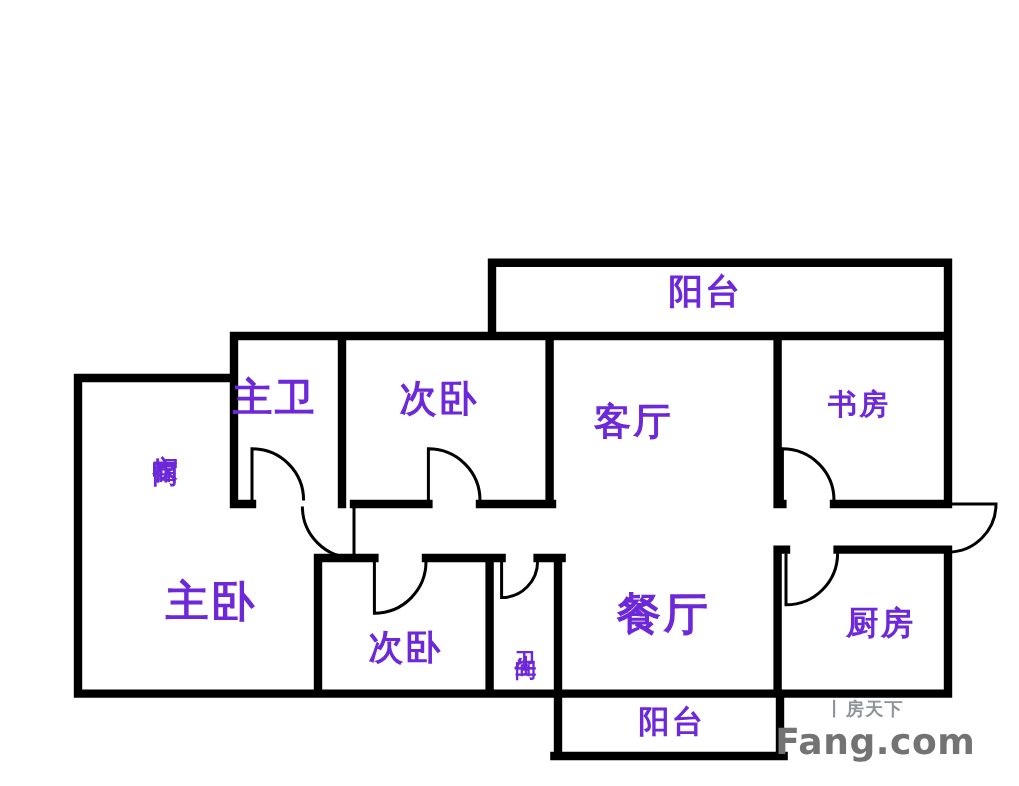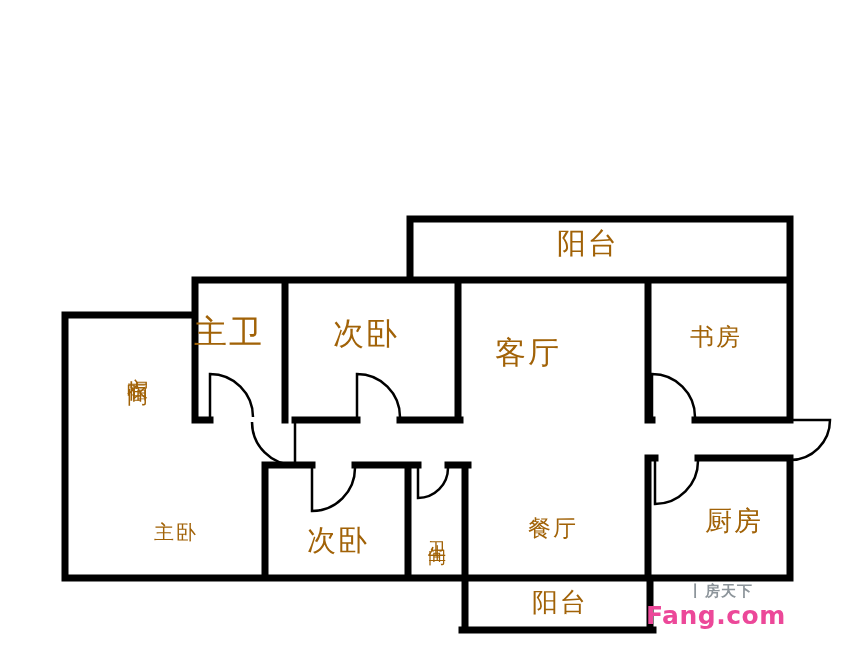--- a/index.html
+++ b/index.html
@@ -9,22 +9,22 @@
     background:#ffffff;
     overflow:hidden;
     font-family:"DejaVu Sans","Liberation Sans",sans-serif;
   }
   .plan-svg{position:absolute;left:0;top:0;}
   .walls{stroke:#000;stroke-width:7;fill:none;stroke-linecap:square;}
   .doors{stroke:#000;stroke-width:2.5;fill:none;}
   .label{
     position:absolute;
     transform:translate(-50%,-50%);
-    font-weight:normal;
-    color:#a16207;
+    font-weight:bold;
+    color:#6d28d9;
     white-space:nowrap;
     line-height:1;
     letter-spacing:2px;
   }
   .label.vertical{
     writing-mode:vertical-rl;
     text-orientation:upright;
     letter-spacing:3px;
     white-space:normal;
   }
@@ -36,23 +36,23 @@
     font-weight:bold;
   }
   .wm-line1{
     margin-left:42px;
     font-size:15px;
     color:#8d959b;
     letter-spacing:1px;
     display:flex;align-items:center;gap:1px;
   }
   .wm-line2{
-    font-size:25px;
+    font-size:30px;
     letter-spacing:0.5px;
-    color:#ec4899;
+    color:#737373;
   }
 </style>
 </head>
 <body>
 
 <div class="stage">
 
   <svg class="plan-svg" width="849" height="655" viewBox="0 0 849 655">
 
     <g class="walls" stroke="#000000">
@@ -101,27 +101,27 @@
   <div class="label" style="left:229px;top:331px;font-size:33px">主卫</div>
 
   <div class="label" style="left:366px;top:333px;font-size:31px">次卧</div>
 
   <div class="label" style="left:528px;top:352px;font-size:31px">客厅</div>
 
   <div class="label" style="left:716px;top:337px;font-size:24px">书房</div>
 
   <div class="label vertical" style="left:137px;top:366px;font-size:21px">衣帽间</div>
 
-  <div class="label" style="left:176px;top:532px;font-size:20px">主卧</div>
+  <div class="label" style="left:176px;top:502px;font-size:36px">主卧</div>
 
   <div class="label" style="left:338px;top:540px;font-size:29px">次卧</div>
 
   <div class="label vertical" style="left:437px;top:532px;font-size:18px">卫生间</div>
 
-  <div class="label" style="left:553px;top:528px;font-size:23px">餐厅</div>
+  <div class="label" style="left:553px;top:512px;font-size:37px">餐厅</div>
 
   <div class="label" style="left:734px;top:520px;font-size:27px">厨房</div>
 
   <div class="label" style="left:560px;top:602px;font-size:26px">阳台</div>
 
   <div class="watermark">
     <div class="wm-line1">
       <span>丨</span>
       <span>房天下</span>
     </div>

